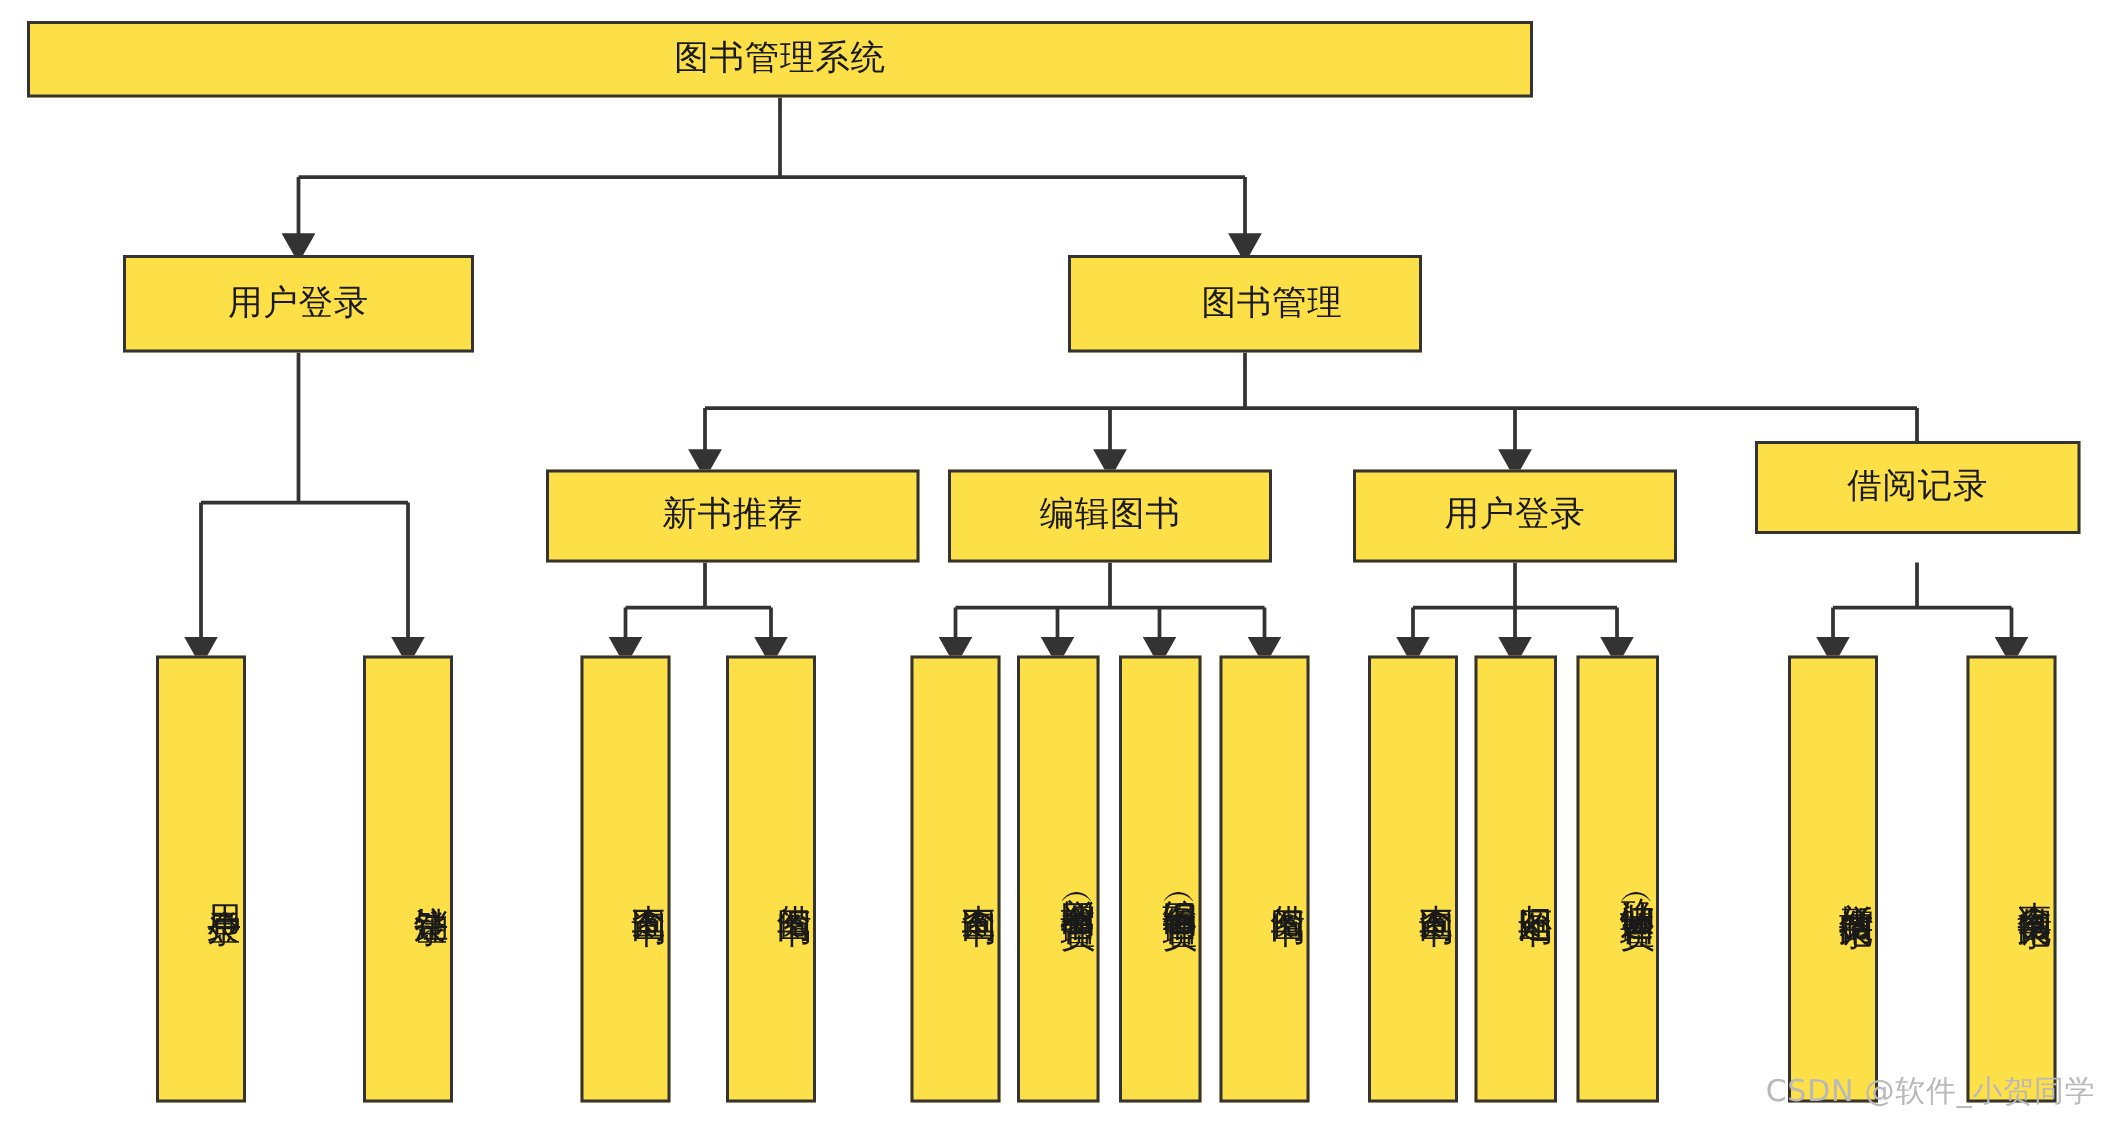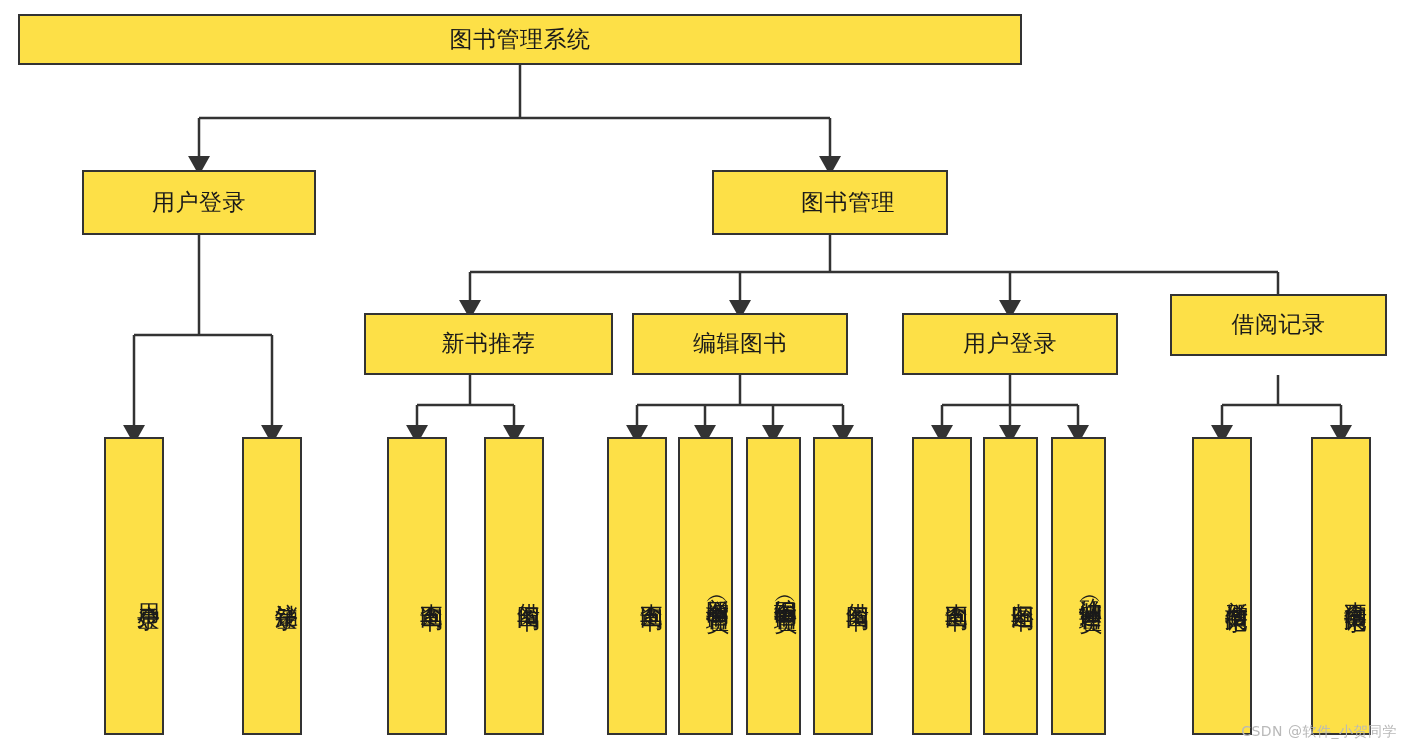--- a/index.html
+++ b/index.html
@@ -52,21 +52,21 @@
   }
   .node.vert .vlabel {
     writing-mode: vertical-rl;
     text-orientation: upright;
     white-space: nowrap;
   }
   #watermark {
     position: absolute;
     right: 8px;
     bottom: 6px;
-    font-size: 14px;
+    font-size: 20px;
     color: #b9b9b9;
     letter-spacing: 0.5px;
     white-space: nowrap;
   }
 </style>
 </head>
 <body>
 
 <div id="canvas">
 

